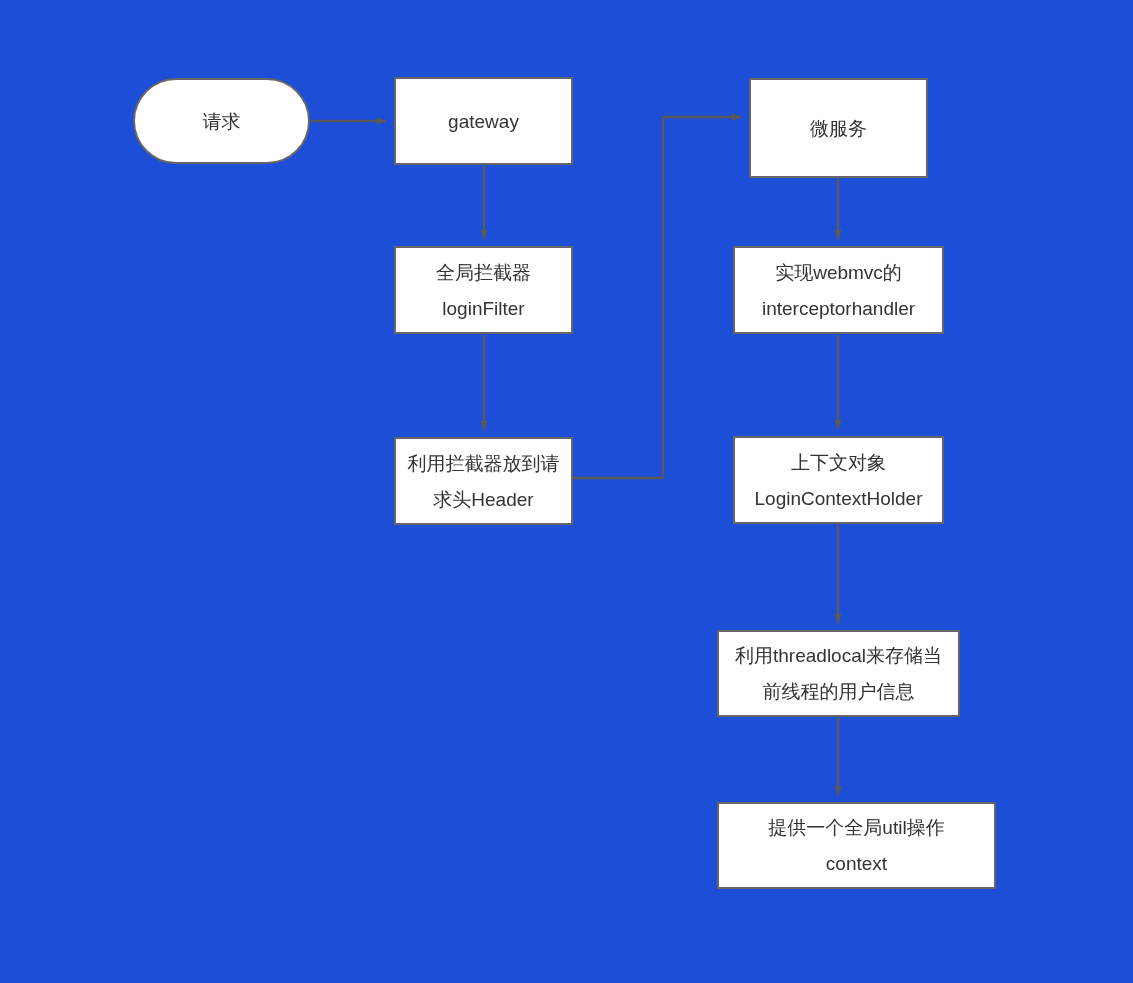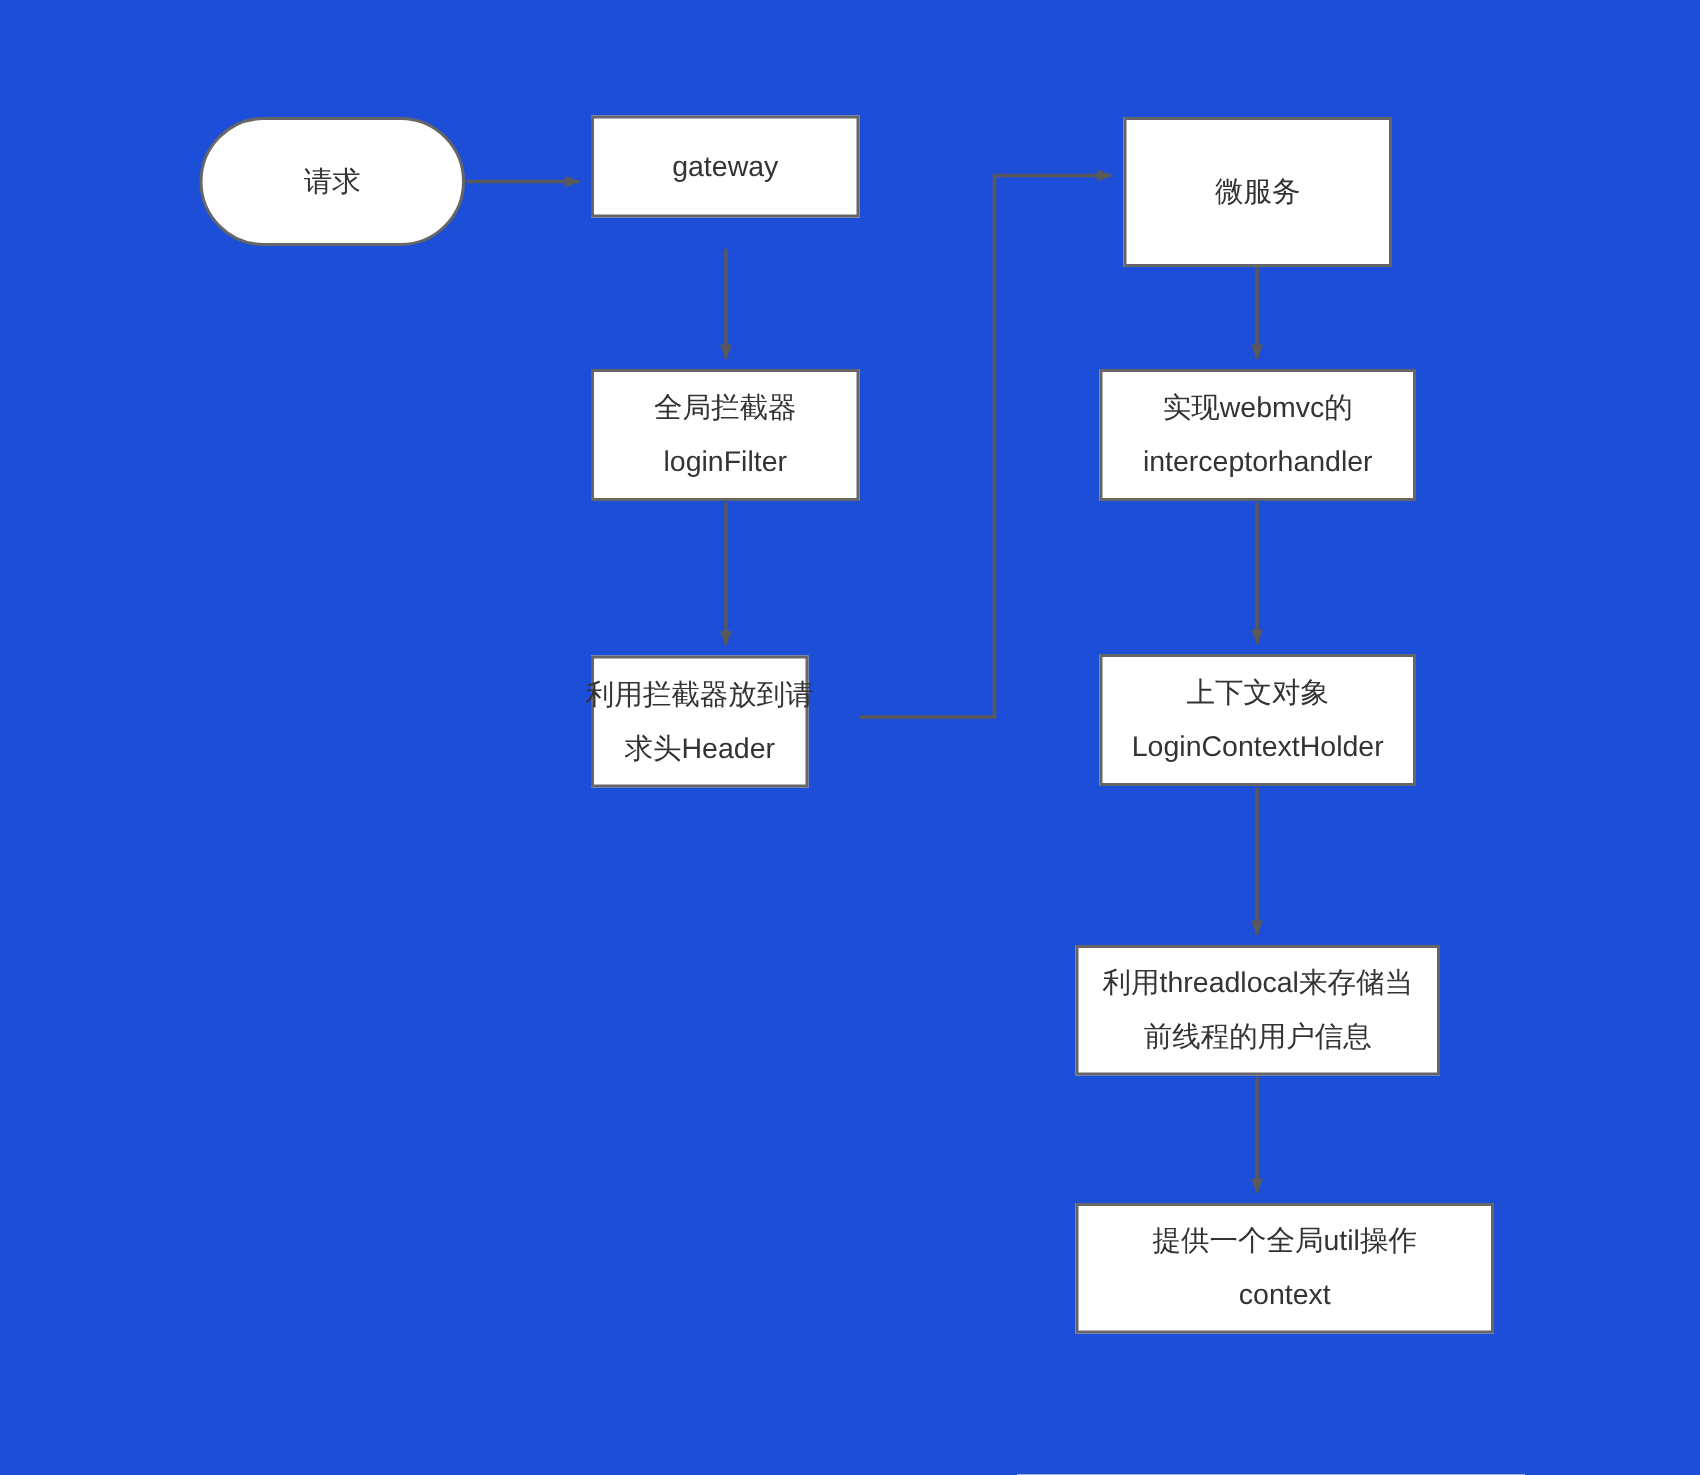--- a/index.html
+++ b/index.html
@@ -98,30 +98,30 @@
 
     <g>
       <path d="M 838 718 L 838 795" fill="none" stroke="#595959" stroke-width="2.4" marker-end="url(#arrowhead)"></path>
     </g>
   </svg>
 
   <div class="node stadium" style="left:133px; top:78px; width:177px; height:86px;">
     <span class="line">请求</span>
   </div>
 
-  <div class="node" style="left:394px; top:77px; width:179px; height:68px;align-items:center;">
+  <div class="node" style="left:394px; top:77px; width:179px; height:88px;align-items:center;">
     <span class="line">gateway</span>
   </div>
 
   <div class="node" style="left:394px; top:246px; width:179px; height:88px;">
     <span class="line">全局拦截器</span>
     <span class="line">loginFilter</span>
   </div>
 
-  <div class="node overflow-text" style="left:394px; top:437px; width:145px; height:88px;text-align:center;">
+  <div class="node overflow-text" style="left:394px; top:437px; width:179px; height:88px;text-align:center;">
     <span class="line">利用拦截器放到请</span>
     <span class="line">求头Header</span>
   </div>
 
   <div class="node" style="left:749px; top:78px; width:179px; height:100px;">
     <span class="line">微服务</span>
   </div>
 
   <div class="node" style="left:733px; top:246px; width:211px; height:88px;">
     <span class="line">实现webmvc的</span>

